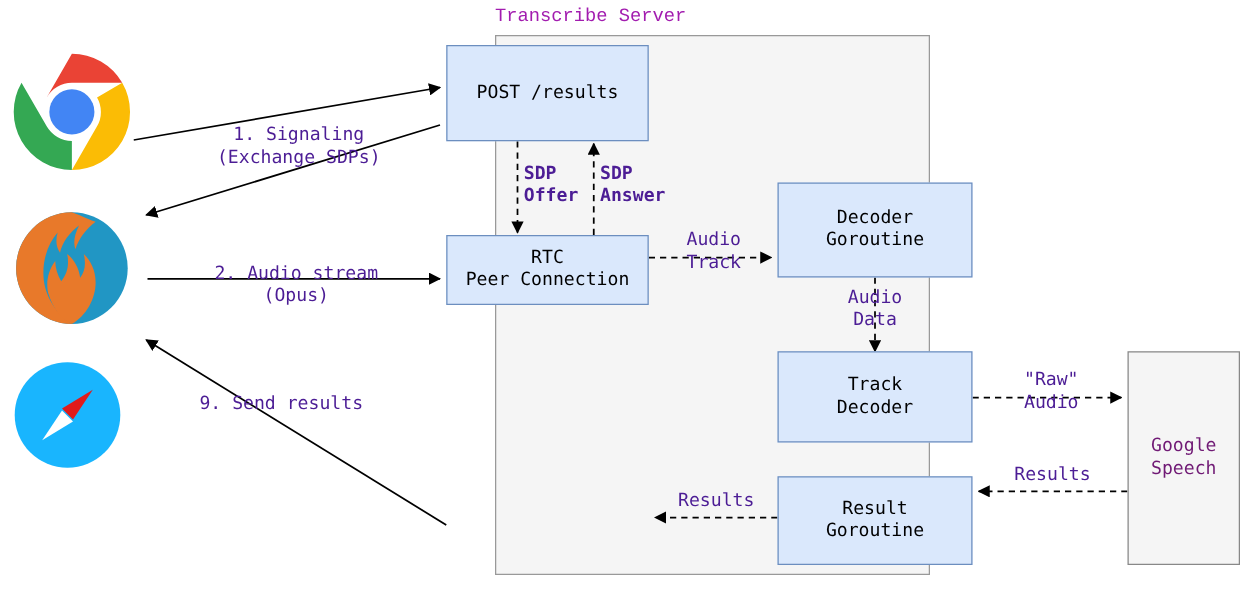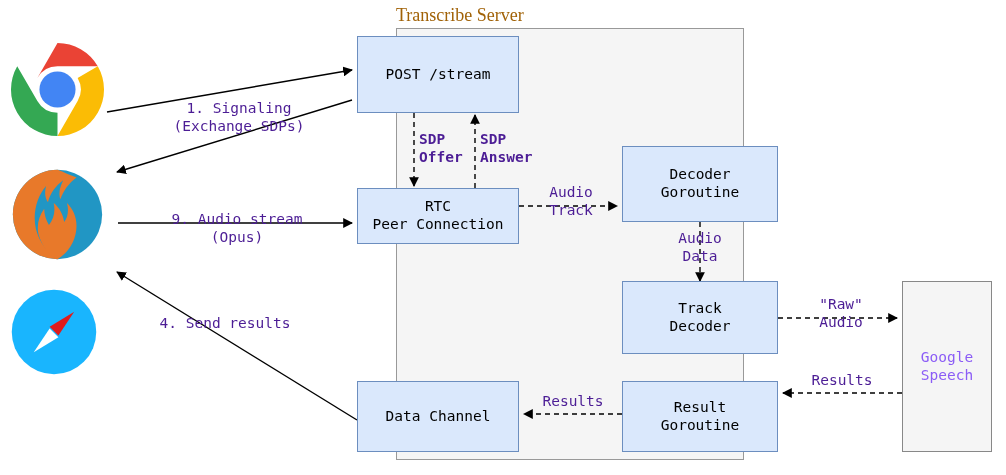--- a/index.html
+++ b/index.html
@@ -39,33 +39,33 @@
     font-family: "DejaVu Sans Mono", "Liberation Mono", monospace;
     font-size: 14.5px;
   }
   .node.blue {
     background: #dae8fc;
     border: 1px solid #6c8ebf;
   }
   .node.gray {
     background: #f5f5f5;
     border: 1px solid #888888;
-    color: #8b5cf6;
+    color: #701a75;
   }
   .container-box {
     position: absolute;
     box-sizing: border-box;
     background: #f5f5f5;
     border: 1px solid #999999;
   }
   .container-title {
     position: absolute;
-    color: #a16207;
-    font-family: Liberation Serif, serif;
-    font-size: 18px;
+    color: #a21caf;
+    font-family: Liberation Mono, monospace;
+    font-size: 15px;
     white-space: nowrap;
   }
   .edge-label {
     position: absolute;
     color: #4c1d95;
     font-family: "DejaVu Sans Mono", "Liberation Mono", monospace;
     font-size: 14.5px;
     line-height: 1.22;
     white-space: pre-line;
     text-align: center;
@@ -162,46 +162,45 @@
   </div>
 
   <div class="logo" style="left:10px; top:288px;">
     <svg width="88" height="88" viewBox="0 0 100 100">
       <circle cx="50" cy="50" r="48" fill="#19b5fe"></circle>
       <path d="M73 27 L45 44 L55 54 Z" fill="#e01b1b"></path>
       <path d="M27 73 L55 56 L45 46 Z" fill="#ffffff"></path>
     </svg>
   </div>
 
-  <div class="node blue" style="left:357px; top:36px; width:162px; height:77px;">POST /stream</div>
+  <div class="node blue" style="left:357px; top:36px; width:162px; height:77px;">POST /results</div>
 
   <div class="node blue" style="left:357px; top:188px; width:162px; height:56px;">RTC
 Peer Connection</div>
 
-  <div class="node blue" style="left:357px; top:381px; width:162px; height:71px;">Data Channel</div>
 
   <div class="node blue" style="left:622px; top:146px; width:156px; height:76px;">Decoder
 Goroutine</div>
 
   <div class="node blue" style="left:622px; top:281px; width:156px; height:73px;">Track
 Decoder</div>
 
   <div class="node blue" style="left:622px; top:381px; width:156px; height:71px;">Result
 Goroutine</div>
 
   <div class="node gray" style="left:902px; top:281px; width:90px; height:171px;">Google
 Speech</div>
 
   <div class="edge-label" style="left:149px; top:100px; width:180px;">1. Signaling
 (Exchange SDPs)</div>
 
-  <div class="edge-label" style="left:152px; top:211px; width:170px;">9. Audio stream
+  <div class="edge-label" style="left:152px; top:211px; width:170px;">2. Audio stream
 (Opus)</div>
 
-  <div class="edge-label" style="left:135px; top:315px; width:180px;">4. Send results</div>
+  <div class="edge-label" style="left:135px; top:315px; width:180px;">9. Send results</div>
 
   <div class="edge-label left-align" style="left:419px; top:131px; width:60px;">SDP
 Offer</div>
 
   <div class="edge-label left-align" style="left:480px; top:131px; width:70px;">SDP
 Answer</div>
 
   <div class="edge-label" style="left:535px; top:184px; width:72px;">Audio
 Track</div>
 

